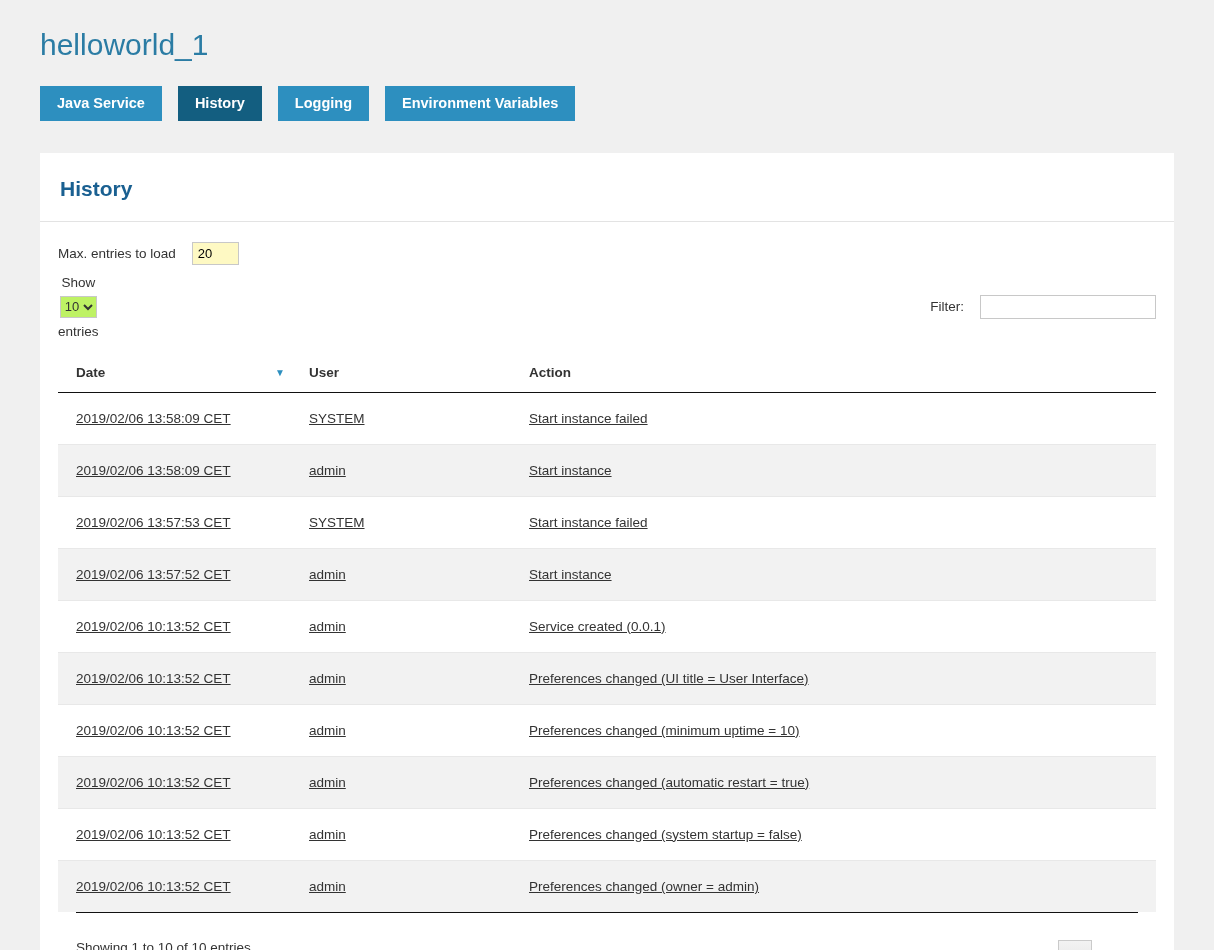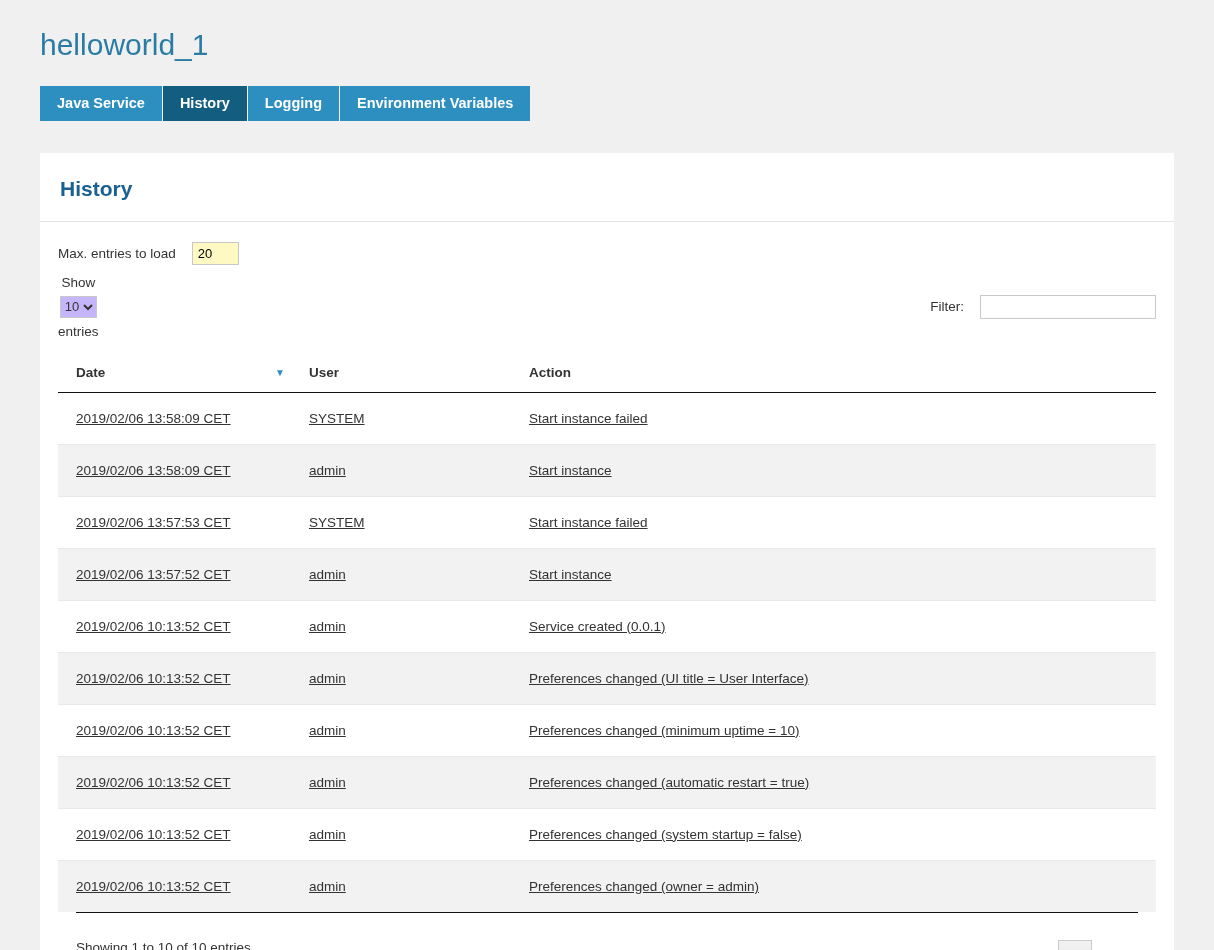--- a/index.html
+++ b/index.html
@@ -16,21 +16,21 @@
   
   .page-title {
     font-size: 30px;
     font-weight: 400;
     color: #2b7ca4;
     margin: 0;
     padding: 28px 0 24px 0;
   }
 
   
-  .tabs { display: flex; gap: 1px; }
+  .tabs { display: flex; gap: 16px; }
   .tab {
     background: #2d8fbf;
     color: #ffffff;
     font-size: 14.5px;
     font-weight: bold;
     padding: 10px 17px;
     cursor: pointer;
     user-select: none;
     line-height: 1;
   }
@@ -65,21 +65,21 @@
     font-size: 13px;
     padding: 2px 5px;
     background: #fef9c3;
   }
   .show-group { display: flex; align-items: center; gap: 6px; flex-direction: column; }
   .show-select {
     height: 22px;
     font-family: "Liberation Sans", sans-serif;
     font-size: 13px;
     border: 1px solid #c8c8c8;
-    background: #c4b5fd;
+    background: #bef264;
     color: #333;
   }
   .filter-group { display: flex; align-items: center; gap: 16px; }
   .filter-input {
     width: 176px; height: 24px;
     border: 1px solid #c8c8c8;
     font-family: "Liberation Sans", sans-serif;
     font-size: 13px;
     padding: 2px 6px;
     background: #fff;

